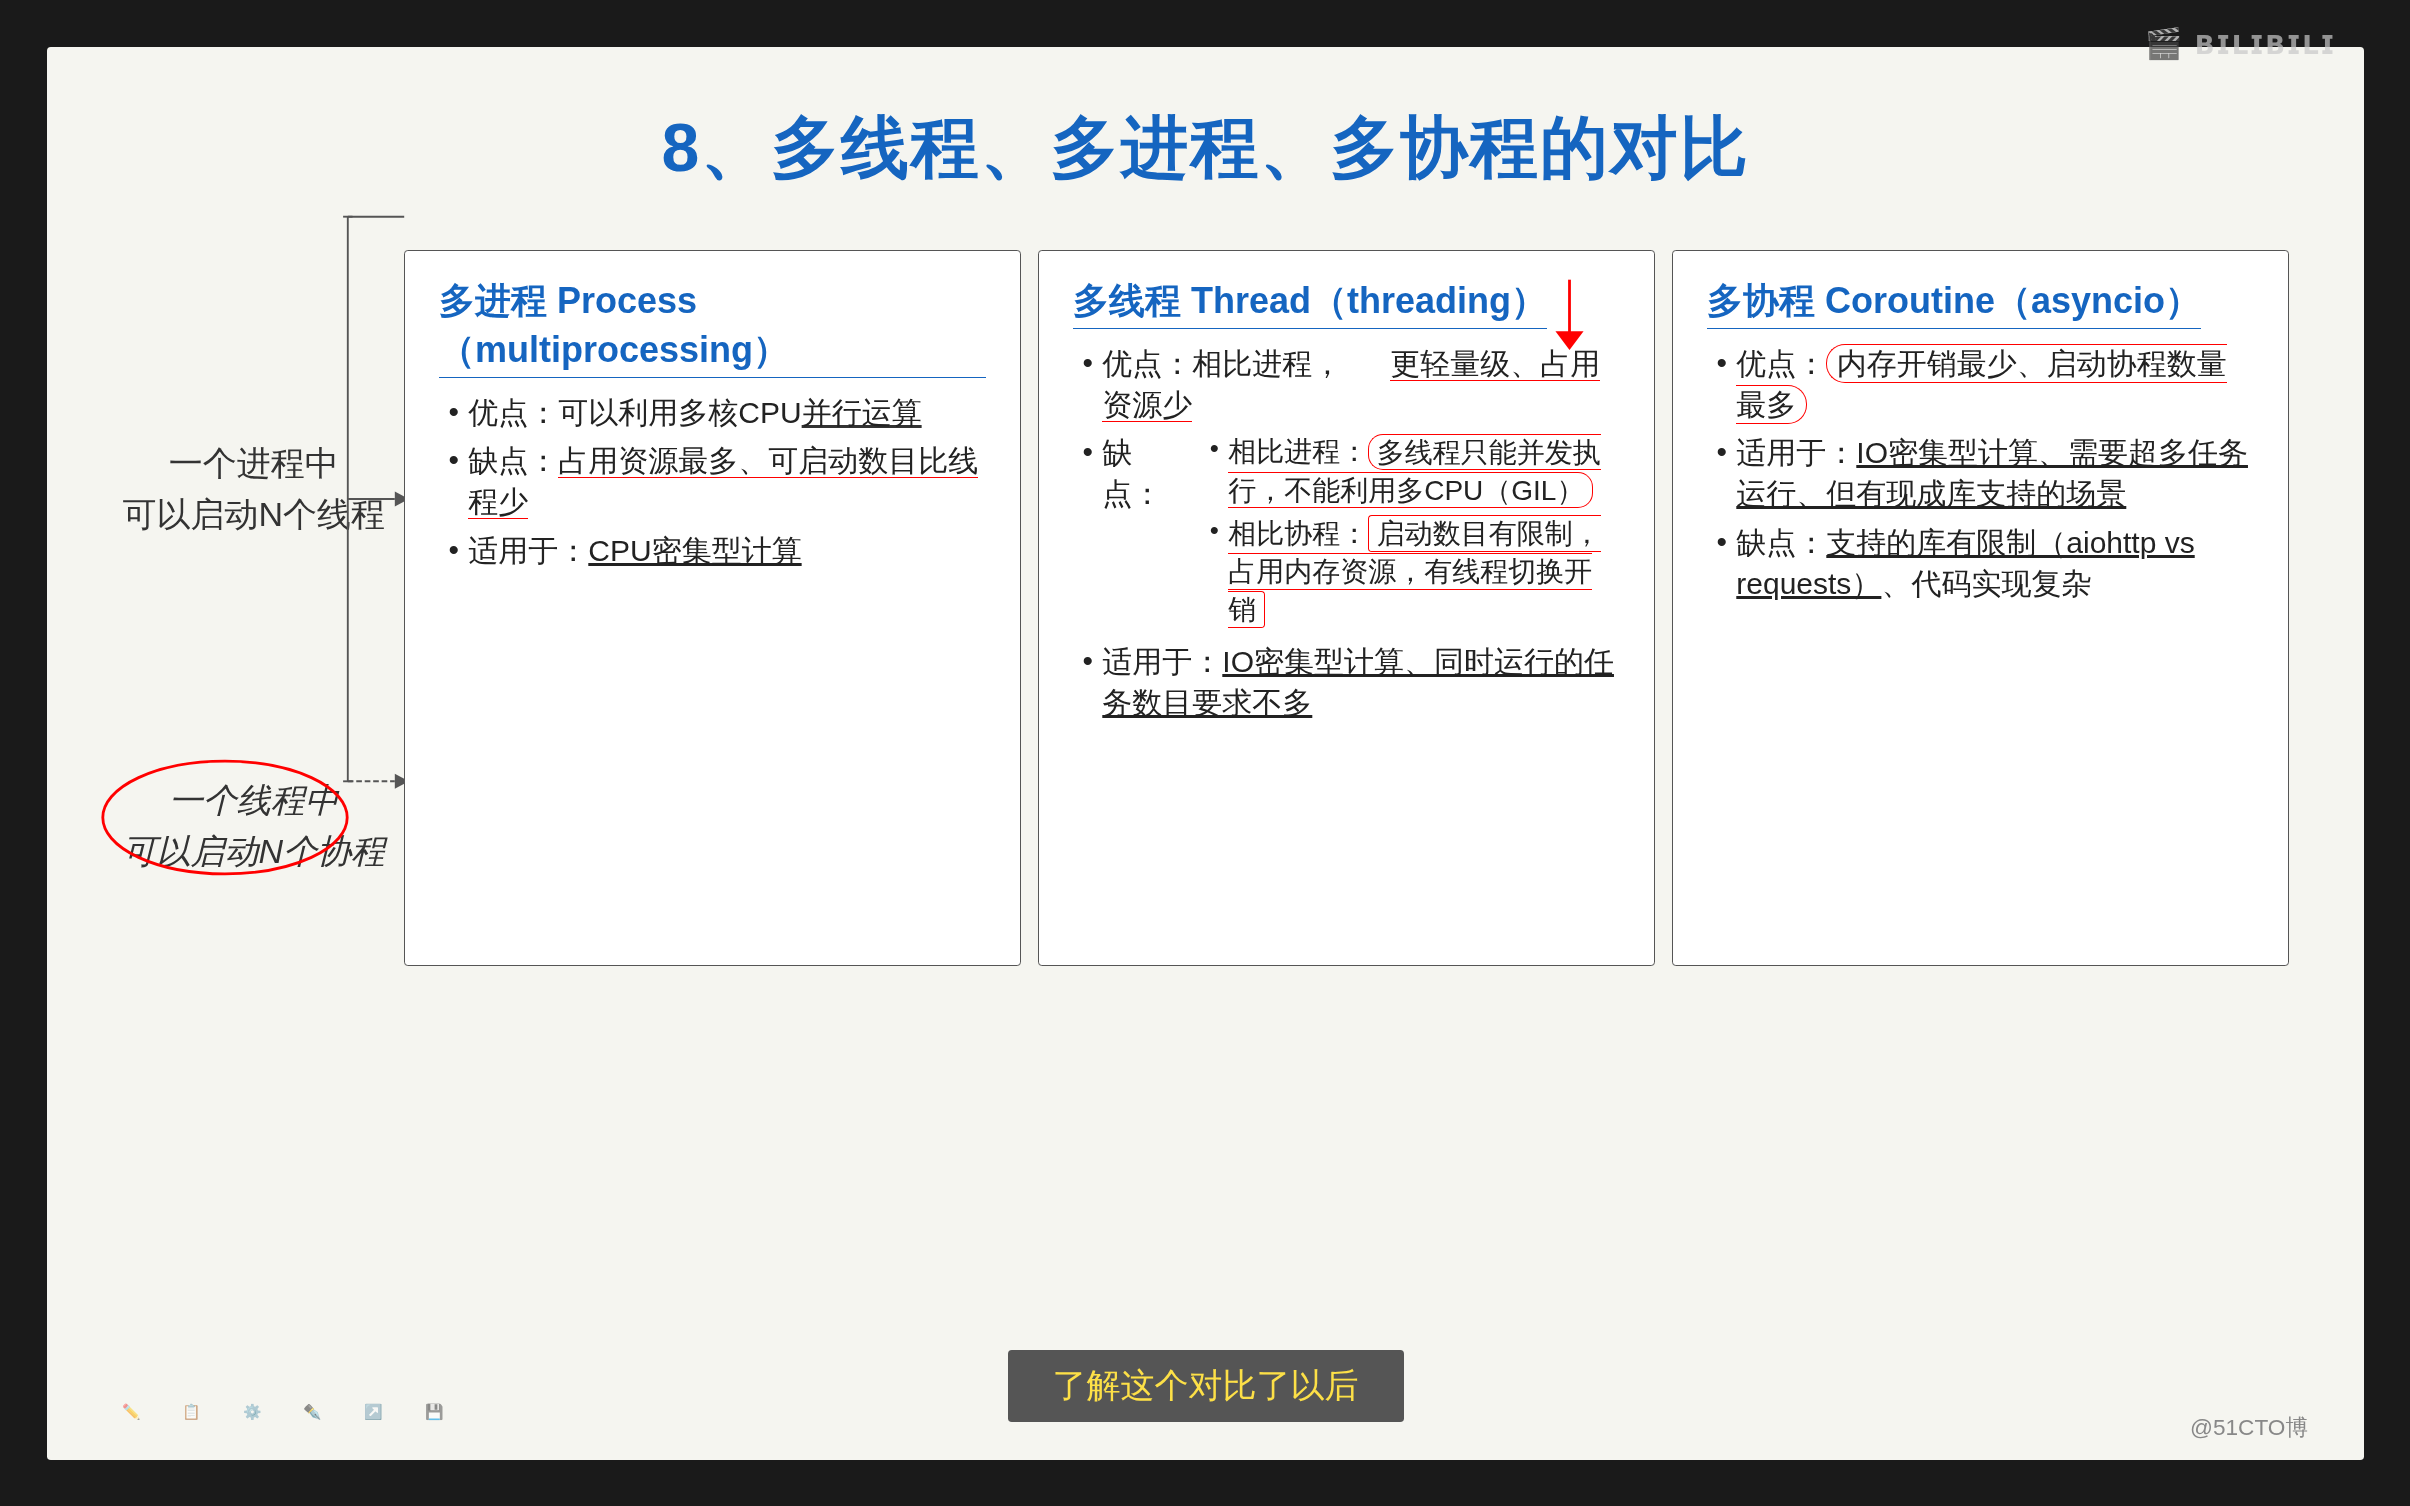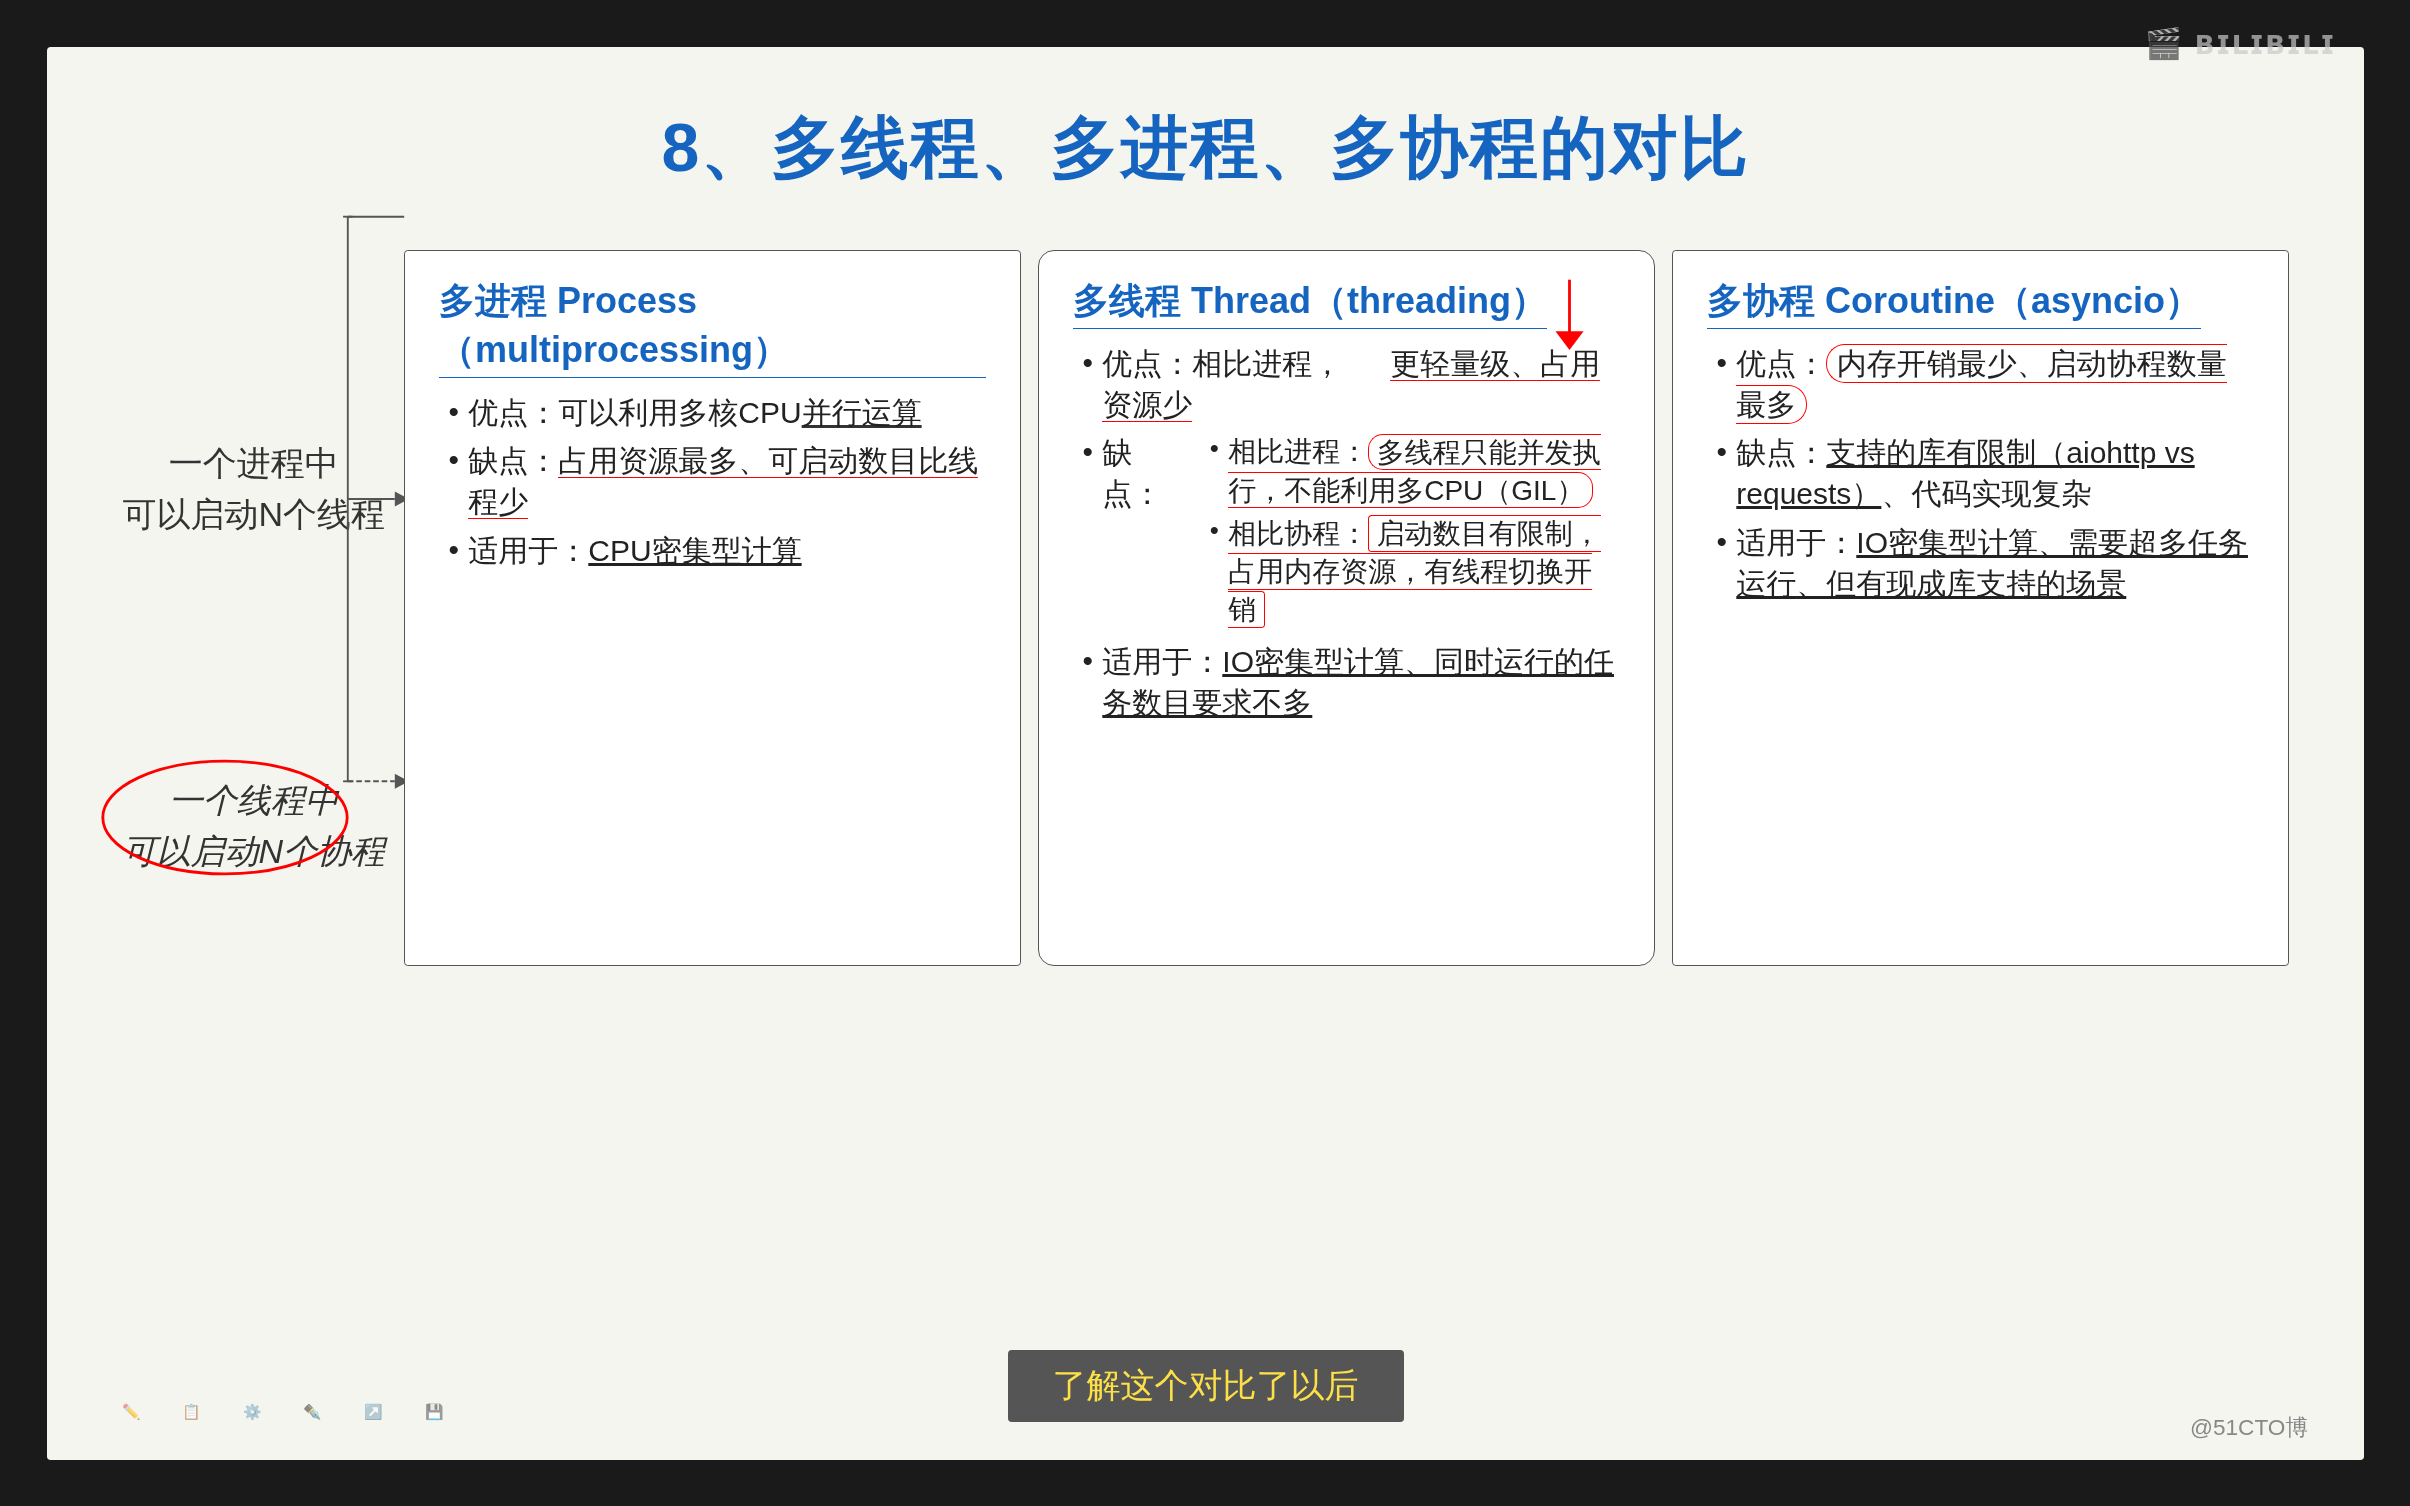--- a/index.html
+++ b/index.html
@@ -157,21 +157,20 @@
     .connector-svg {
       position: absolute;
       left: 282px;
       top: 85px;
       width: 94px;
       height: 734px;
       pointer-events: none;
     }
     .box2-annotation {
       position: relative;
-      border-radius: 16px;
     }
   </style>
 </head>
 <body>
 
 <div class="slide-container">
   <div class="slide-inner">
 
     <h1 class="slide-title">8、多线程、多进程、多协程的对比</h1>
 
@@ -259,24 +258,24 @@
 
         <div class="info-box">
           <div class="box-title">
             <span>多协程 Coroutine（asyncio）</span>
           </div>
           <ul class="bullet-list">
             <li>
               <span>优点：<span style="border:1.9px solid red;border-radius:19px;padding:1.9px 9.4px;">内存开销最少、启动协程数量最多</span></span>
             </li>
             <li>
+              <span>适用于：<span style="text-decoration:underline;">IO密集型计算、需要超多任务运行、但有现成库支持的场景</span></span>
+            </li>
+            <li>
               <span>缺点：<span style="text-decoration:underline;">支持的库有限制（aiohttp vs requests）</span>、代码实现复杂</span>
-            </li>
-            <li>
-              <span>适用于：<span style="text-decoration:underline;">IO密集型计算、需要超多任务运行、但有现成库支持的场景</span></span>
             </li>
           </ul>
         </div>
 
       </div>
     </div>
 
     <div class="bottom-banner">
       <span>了解这个对比了以后</span>
     </div>

